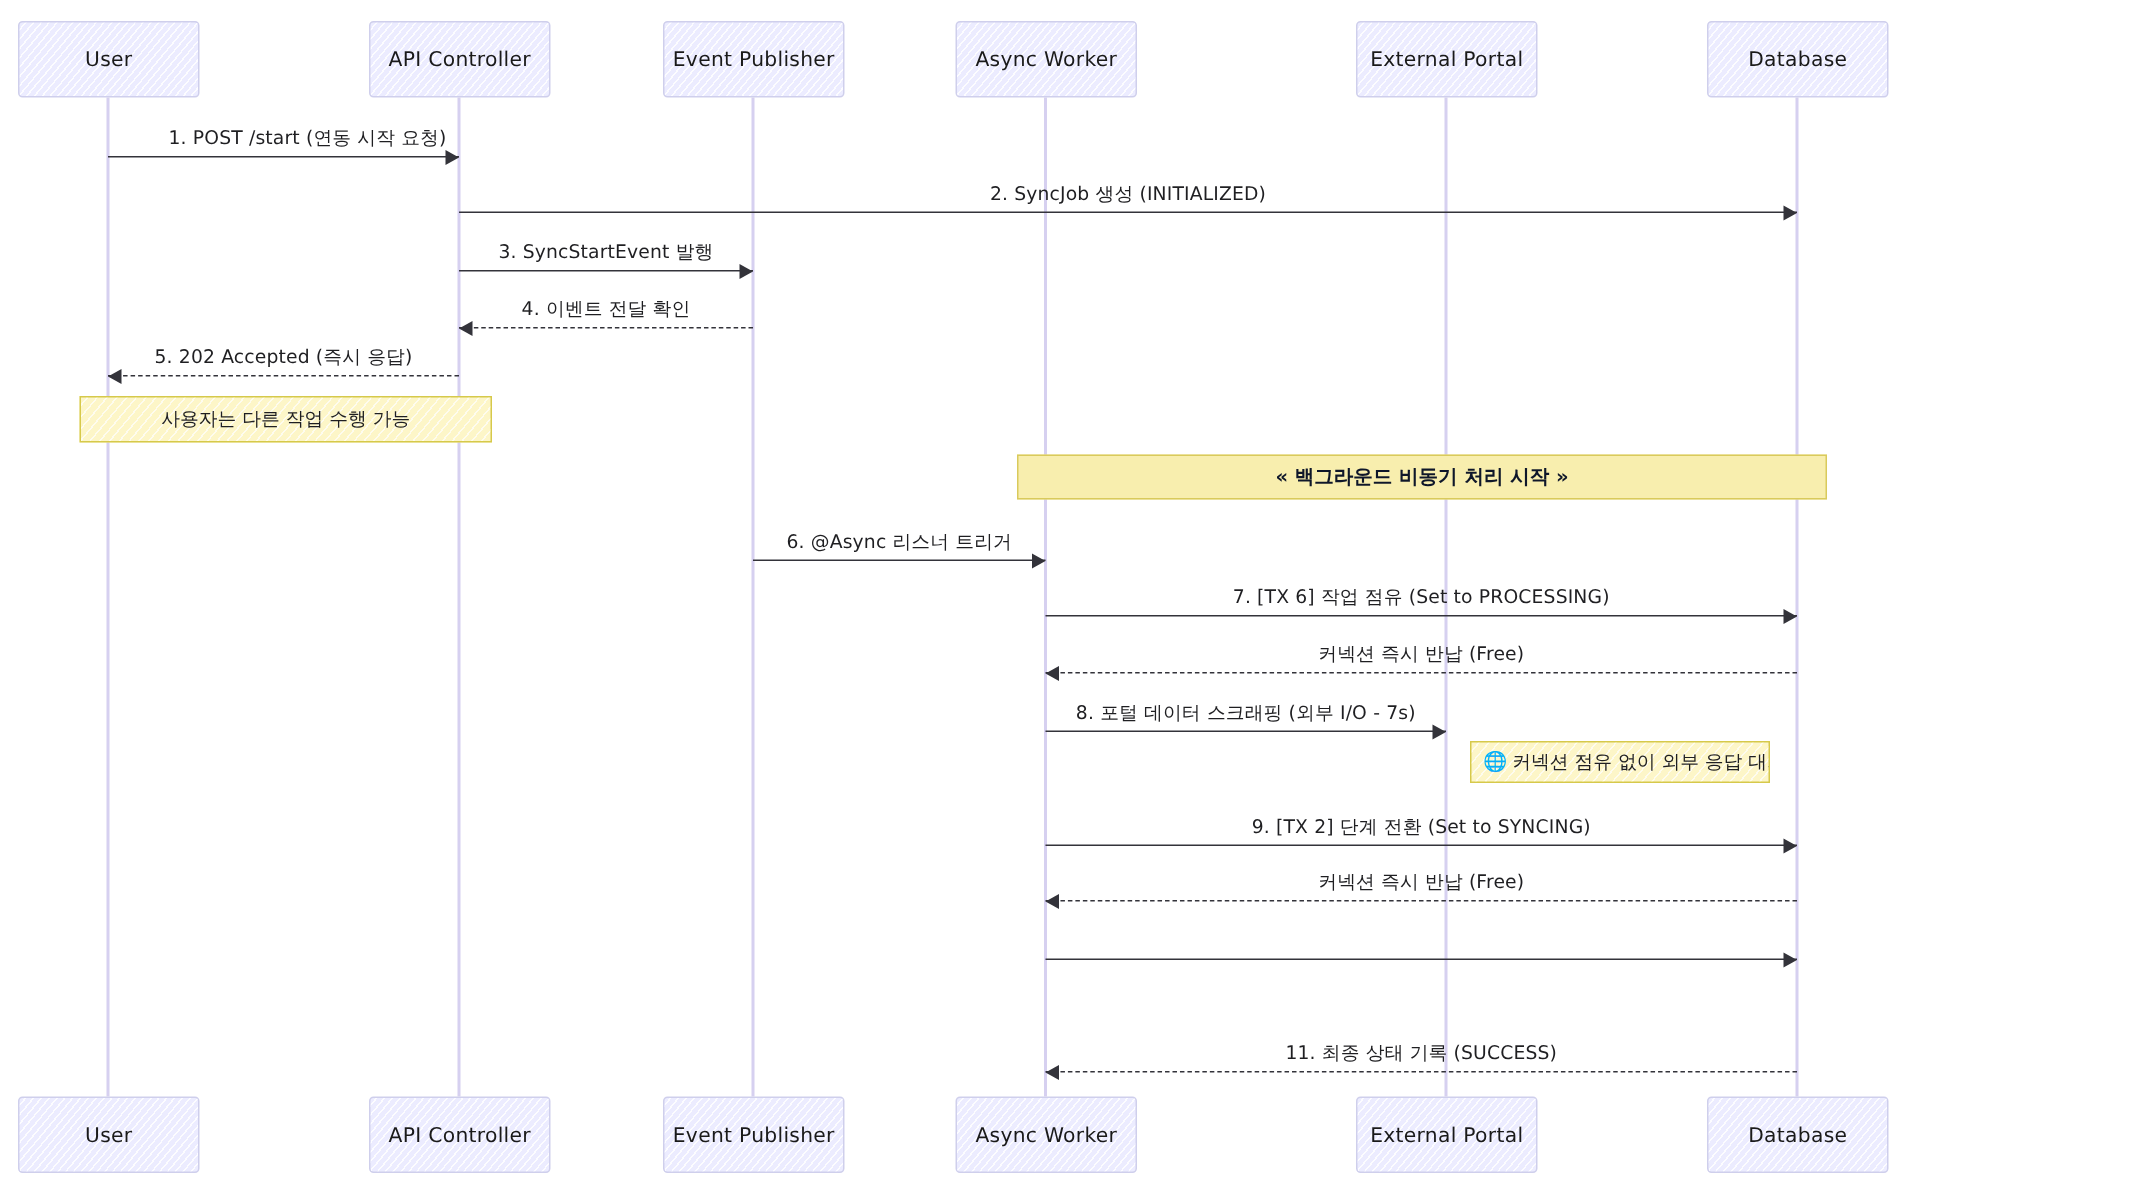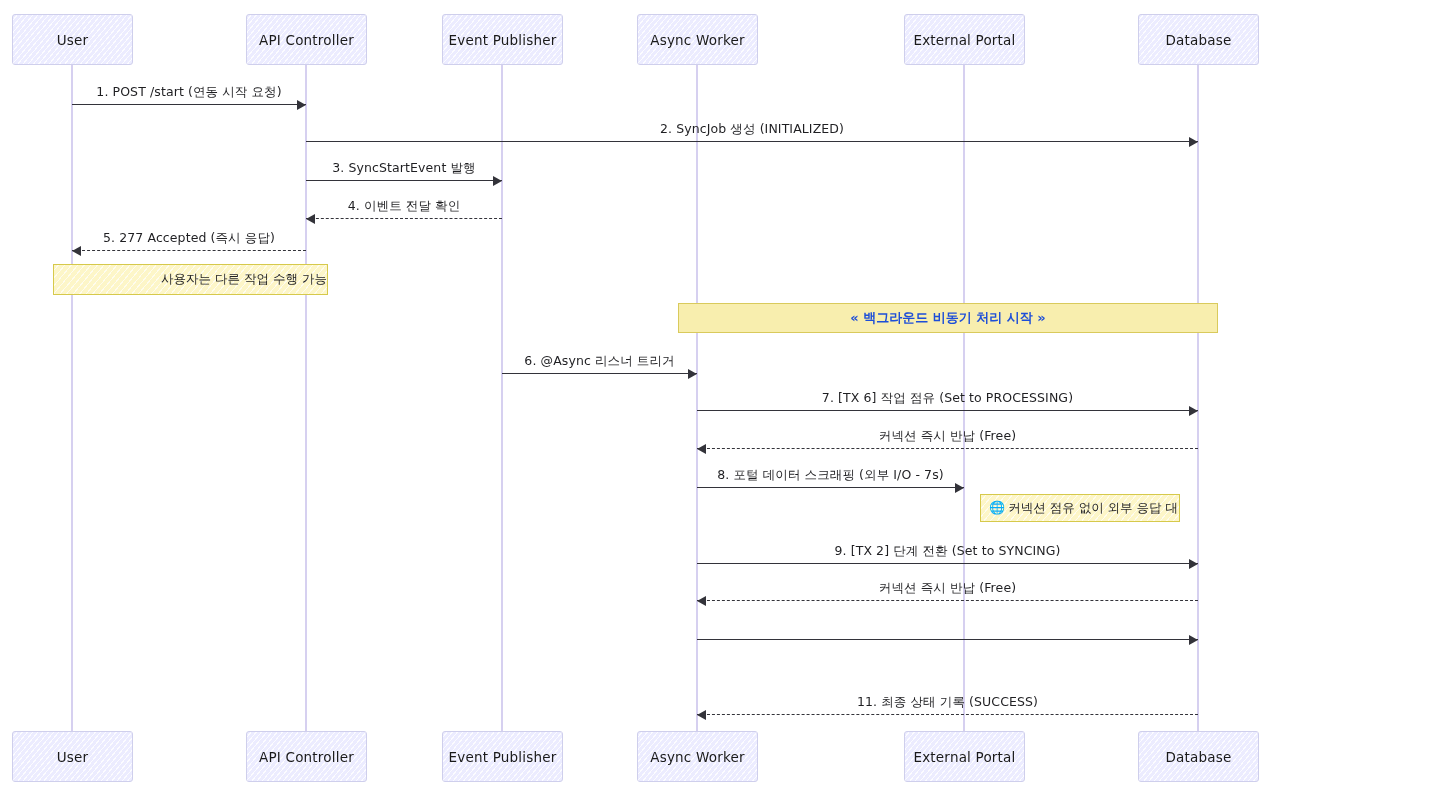--- a/index.html
+++ b/index.html
@@ -115,69 +115,69 @@
     pointer-events: none;
   }
   .note-text {
     position: relative;
     z-index: 2;
     font-size: 12.5px;
     color: #1f1f22;
     white-space: nowrap;
     width: 100%;
   }
-  .note.center .note-text { text-align: right; }
+  .note.center .note-text { text-align: center; }
   .note.left .note-text { text-align: left; padding-left: 8px; }
 
   
   .section-bar {
     position: absolute;
     box-sizing: border-box;
     background: #f8eeae;
     border: 1px solid #d9ca5c;
     display: flex;
     align-items: center;
     justify-content: center;
   }
   .section-bar .bar-text {
     font-size: 13px;
-    color: #1d4ed8;
+    color: #0f172a;
     font-weight: 600;
     white-space: nowrap;
   }
   .emoji { font-size: 13px; margin-right: 3px; }
 </style>
 </head>
 <body>
 
 <div id="diagram">
   <div class="layer" id="lifelines-layer">
       <div class="lifeline" style="left: 71px; top: 65px; height: 666px;"></div>
       <div class="lifeline" style="left: 305px; top: 65px; height: 666px;"></div>
       <div class="lifeline" style="left: 501px; top: 65px; height: 666px;"></div>
       <div class="lifeline" style="left: 696px; top: 65px; height: 666px;"></div>
       <div class="lifeline" style="left: 963px; top: 65px; height: 666px;"></div>
       <div class="lifeline" style="left: 1197px; top: 65px; height: 666px;"></div>
     </div>
   <div class="layer" id="messages-layer">
       <div class="msg-line" style="left: 72px; top: 104px; width: 234px;"></div>
       <div class="arrow-head right" style="top: 100px; left: 297px;"></div>
-      <div class="msg-label" style="left: 189px; top: 84px;">1. POST /start (연동 시작 요청)</div>
+      <div class="msg-label" style="left: 205px; top: 84px;">1. POST /start (연동 시작 요청)</div>
       <div class="msg-line" style="left: 306px; top: 141px; width: 892px;"></div>
       <div class="arrow-head right" style="top: 137px; left: 1189px;"></div>
       <div class="msg-label" style="left: 752px; top: 121px;">2. SyncJob 생성 (INITIALIZED)</div>
       <div class="msg-line" style="left: 306px; top: 180px; width: 196px;"></div>
       <div class="arrow-head right" style="top: 176px; left: 493px;"></div>
       <div class="msg-label" style="left: 404px; top: 160px;">3. SyncStartEvent 발행</div>
       <div class="msg-line dashed" style="left: 306px; top: 218px; width: 196px;"></div>
       <div class="arrow-head left" style="top: 214px; left: 306px;"></div>
       <div class="msg-label" style="left: 404px; top: 198px; text-align: center;">4. 이벤트 전달 확인</div>
       <div class="msg-line dashed" style="left: 72px; top: 250px; width: 234px;"></div>
       <div class="arrow-head left" style="top: 246px; left: 72px;"></div>
-      <div class="msg-label" style="left: 189px; top: 230px;">5. 277 Accepted (즉시 응답)</div>
+      <div class="msg-label" style="left: 189px; top: 230px;">5. 202 Accepted (즉시 응답)</div>
       <div class="msg-line" style="left: 502px; top: 373px; width: 195px;"></div>
       <div class="arrow-head right" style="top: 369px; left: 688px;"></div>
       <div class="msg-label" style="left: 599.5px; top: 353px;">6. @Async 리스너 트리거</div>
       <div class="msg-line" style="left: 697px; top: 410px; width: 501px;"></div>
       <div class="arrow-head right" style="top: 406px; left: 1189px;"></div>
       <div class="msg-label" style="left: 947.5px; top: 390px;">7. [TX 6] 작업 점유 (Set to PROCESSING)</div>
       <div class="msg-line dashed" style="left: 697px; top: 448px; width: 501px;"></div>
       <div class="arrow-head left" style="top: 444px; left: 697px;"></div>
       <div class="msg-label" style="left: 947.5px; top: 428px;">커넥션 즉시 반납 (Free)</div>
       <div class="msg-line thick" style="left: 697px; top: 487px; width: 267px;"></div>

